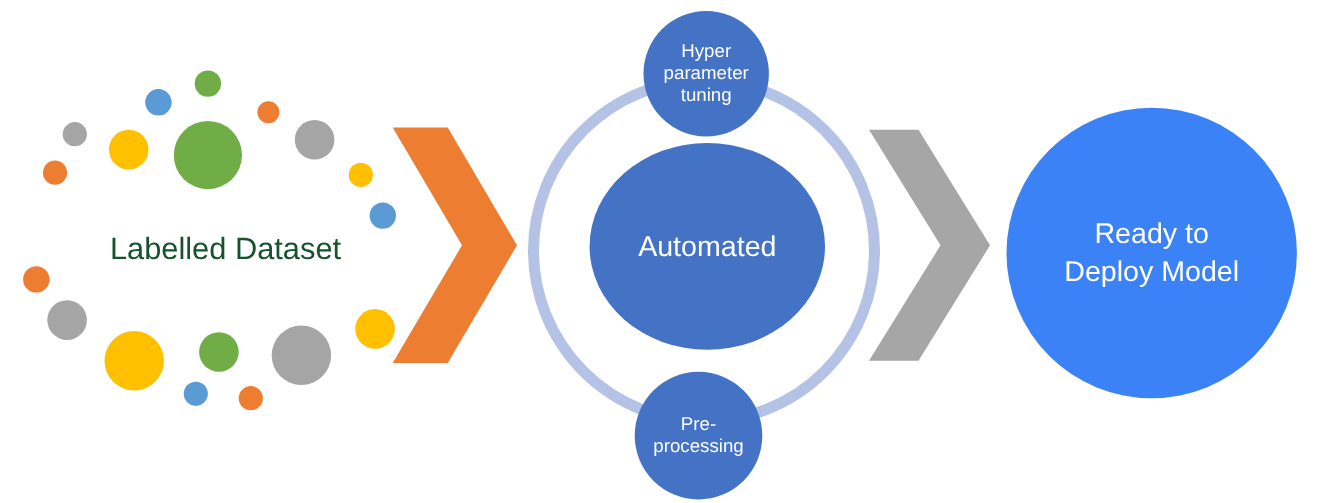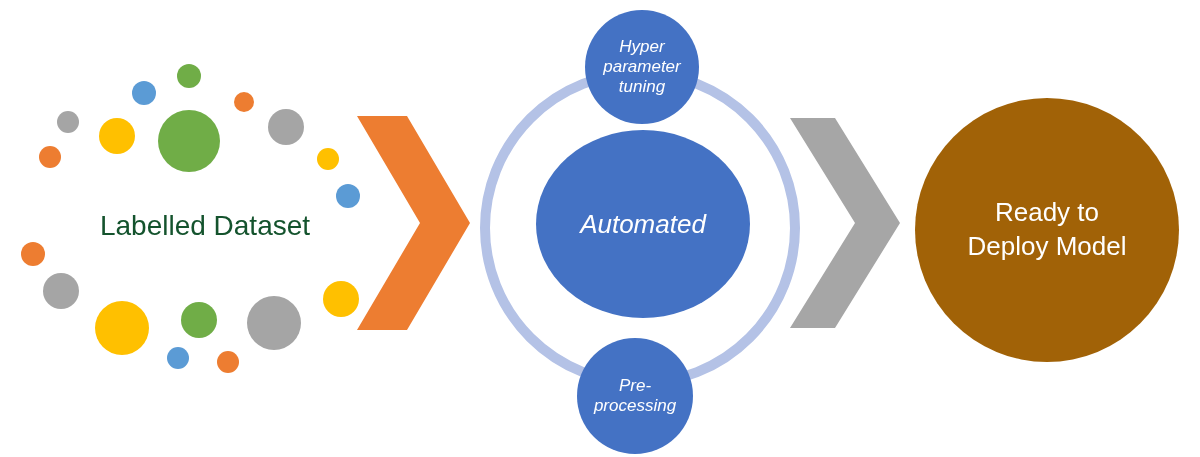--- a/index.html
+++ b/index.html
@@ -40,21 +40,20 @@
   .blue-node {
     position: absolute;
     background: #4472c4;
     border-radius: 50%;
     display: flex;
     flex-direction: column;
     align-items: center;
     justify-content: center;
     color: #ffffff;
     text-align: center;
-    font-style: italic;
   }
   #center-node {
     left: 536px; top: 130px;
     width: 214px; height: 188px;
     font-size: 26px;
     line-height: 1.25;
   }
   #top-node {
     left: 585px; top: 10px;
     width: 114px; height: 114px;
@@ -66,21 +65,21 @@
     width: 116px; height: 116px;
     font-size: 17px;
     line-height: 1.18;
   }
 
   
   #deploy-node {
     position: absolute;
     left: 915px; top: 98px;
     width: 264px; height: 264px;
-    background: #a16207;
+    background: #3b82f6;
     border-radius: 50%;
     display: flex;
     flex-direction: column;
     align-items: center;
     justify-content: center;
     color: #ffffff;
     text-align: center;
     font-size: 26px;
     line-height: 1.3;
   }

